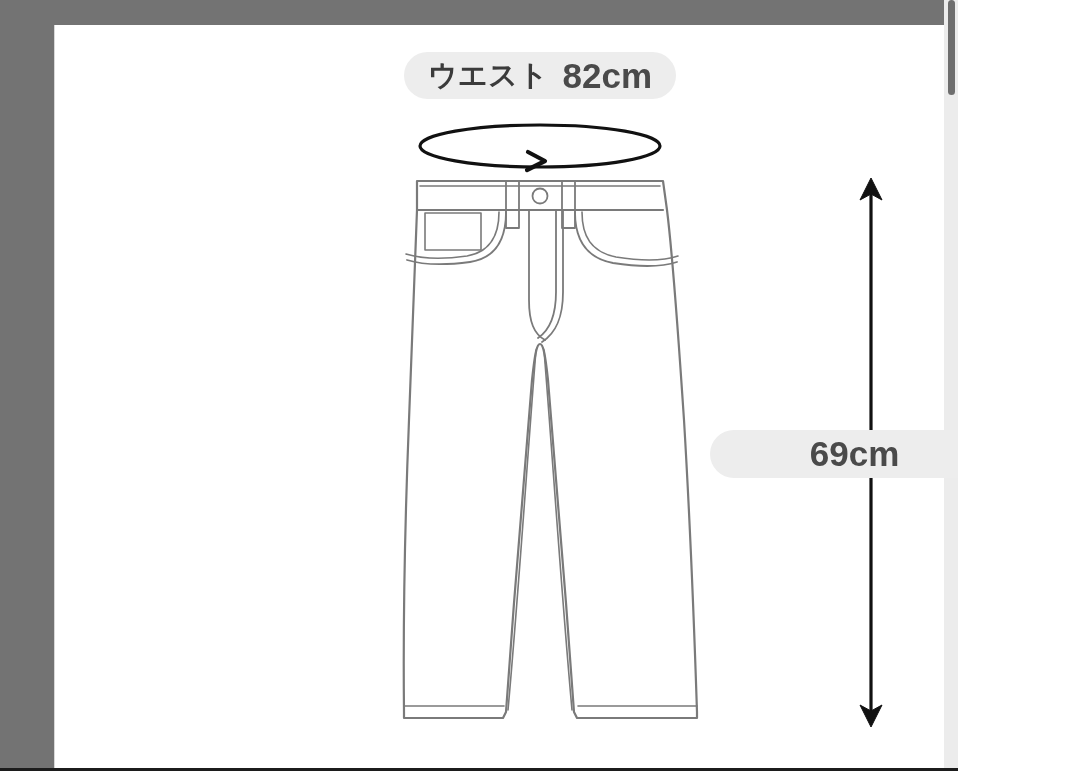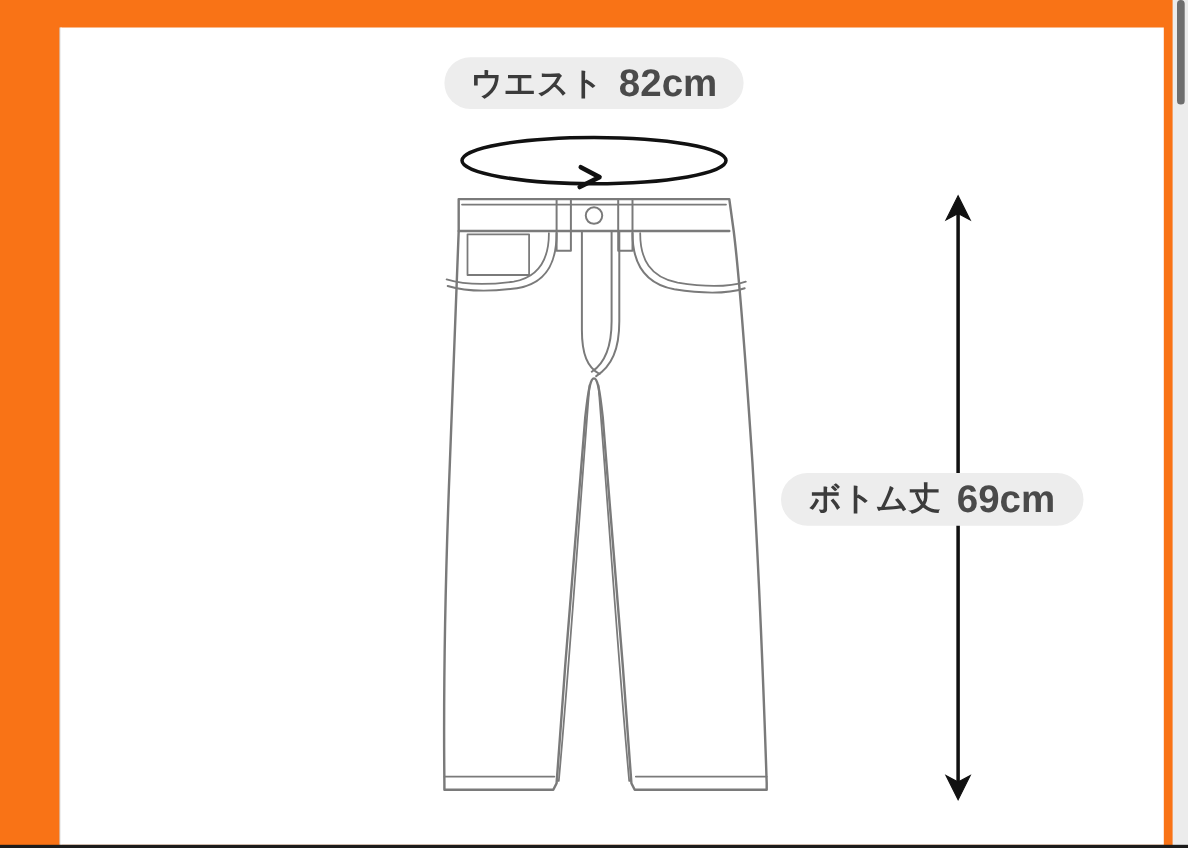--- a/index.html
+++ b/index.html
@@ -9,23 +9,23 @@
   }
   body {
     width: 1080px;
     height: 771px;
     overflow: hidden;
     font-family: "Liberation Sans", "DejaVu Sans", sans-serif;
   }
 
   #viewport {
     position: relative;
-    width: 1080px;
-    height: 771px;
-    background: #f97316;
+    width: 958px;
+    height: 771px;
+    background: #737373;
     overflow: hidden;
   }
 
   
   #content-card {
     position: absolute;
     left: 55px;
     top: 25px;
     width: 1003px;
     height: 743px;
@@ -200,21 +200,20 @@
       <polygon points="871,727 860,705 871,711 882,705"></polygon>
     </g>
   </svg>
 
   <div class="pill" id="pill-waist">
     <span class="pill-name">ウエスト</span>
     <span class="pill-value">82cm</span>
   </div>
 
   <div class="pill" id="pill-bottom-length">
-    <span class="pill-name">ボトム丈</span>
     <span class="pill-value">69cm</span>
   </div>
 
   <div id="scrollbar-track">
     <div id="scrollbar-thumb"></div>
   </div>
 
   <div id="bottom-bar"></div>
 
 </div>

